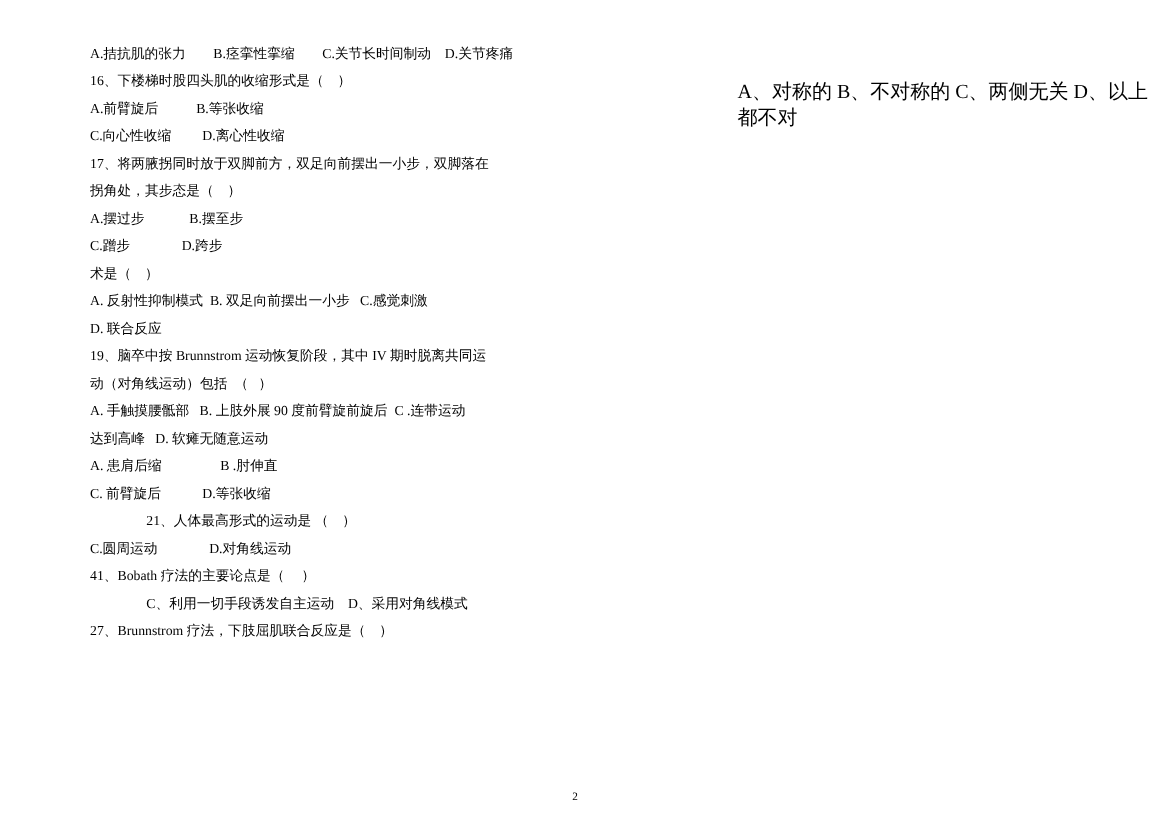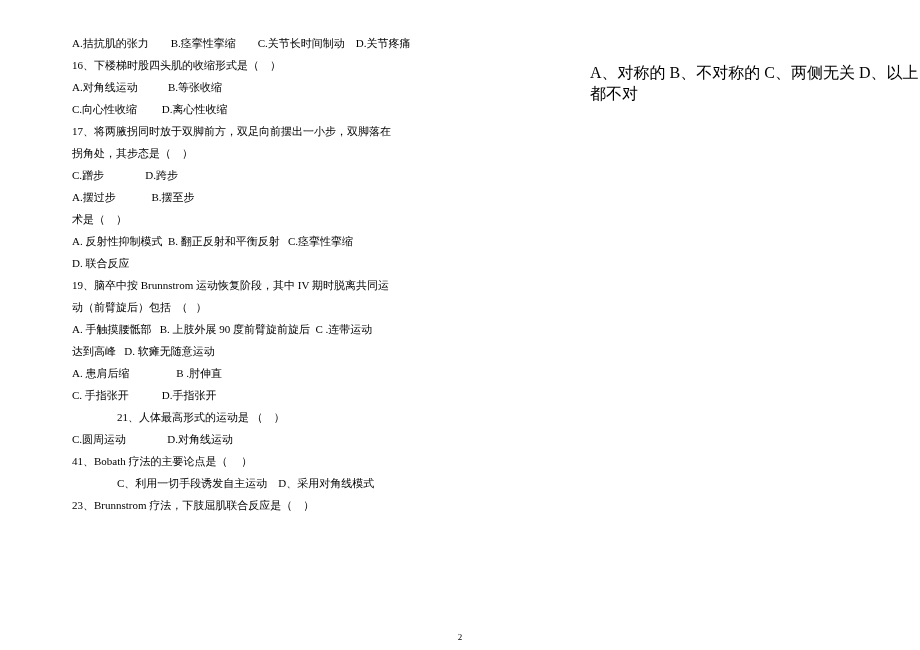--- a/index.html
+++ b/index.html
@@ -43,38 +43,38 @@
       padding-left: 45px;
     }
   </style>
 </head>
 <body>
 
 <div class="page-content">
   <div id="lines-container">
       <div class="line">A.拮抗肌的张力        B.痉挛性挛缩        C.关节长时间制动    D.关节疼痛</div>
       <div class="line">16、下楼梯时股四头肌的收缩形式是（    ）</div>
-      <div class="line">A.对角线运动           B.等张收缩</div>
+      <div class="line">A.前臂旋后           B.等张收缩</div>
       <div class="line">C.向心性收缩         D.离心性收缩</div>
       <div class="line">17、将两腋拐同时放于双脚前方，双足向前摆出一小步，双脚落在</div>
       <div class="line">拐角处，其步态是（    ）</div>
+      <div class="line">A.摆过步             B.摆至步</div>
       <div class="line">C.蹭步               D.跨步</div>
-      <div class="line">A.摆过步             B.摆至步</div>
       <div class="line">术是（    ）</div>
-      <div class="line">A. 反射性抑制模式  B. 翻正反射和平衡反射   C.痉挛性挛缩</div>
+      <div class="line">A. 反射性抑制模式  B. 双足向前摆出一小步   C.感觉刺激</div>
       <div class="line">D. 联合反应</div>
       <div class="line">19、脑卒中按 Brunnstrom 运动恢复阶段，其中 IV 期时脱离共同运</div>
-      <div class="line">动（前臂旋后）包括  （   ）</div>
+      <div class="line">动（对角线运动）包括  （   ）</div>
       <div class="line">A. 手触摸腰骶部   B. 上肢外展 90 度前臂旋前旋后  C .连带运动</div>
       <div class="line">达到高峰   D. 软瘫无随意运动</div>
       <div class="line">A. 患肩后缩                 B .肘伸直</div>
-      <div class="line">C. 手指张开            D.手指张开</div>
+      <div class="line">C. 前臂旋后            D.等张收缩</div>
       <div class="line indent-1">21、人体最高形式的运动是 （    ）</div>
       <div class="line">C.圆周运动               D.对角线运动</div>
       <div class="line">41、Bobath 疗法的主要论点是（     ）</div>
       <div class="line indent-1">C、利用一切手段诱发自主运动    D、采用对角线模式</div>
-      <div class="line">23、Brunnstrom 疗法，下肢屈肌联合反应是（    ）</div>
+      <div class="line">27、Brunnstrom 疗法，下肢屈肌联合反应是（    ）</div>
     </div>
 </div>
 
 <div class="right-column">A、对称的 B、不对称的 C、两侧无关 D、以上都不对</div>
 
 <div class="page-number">2</div>
 
 </body></html>

